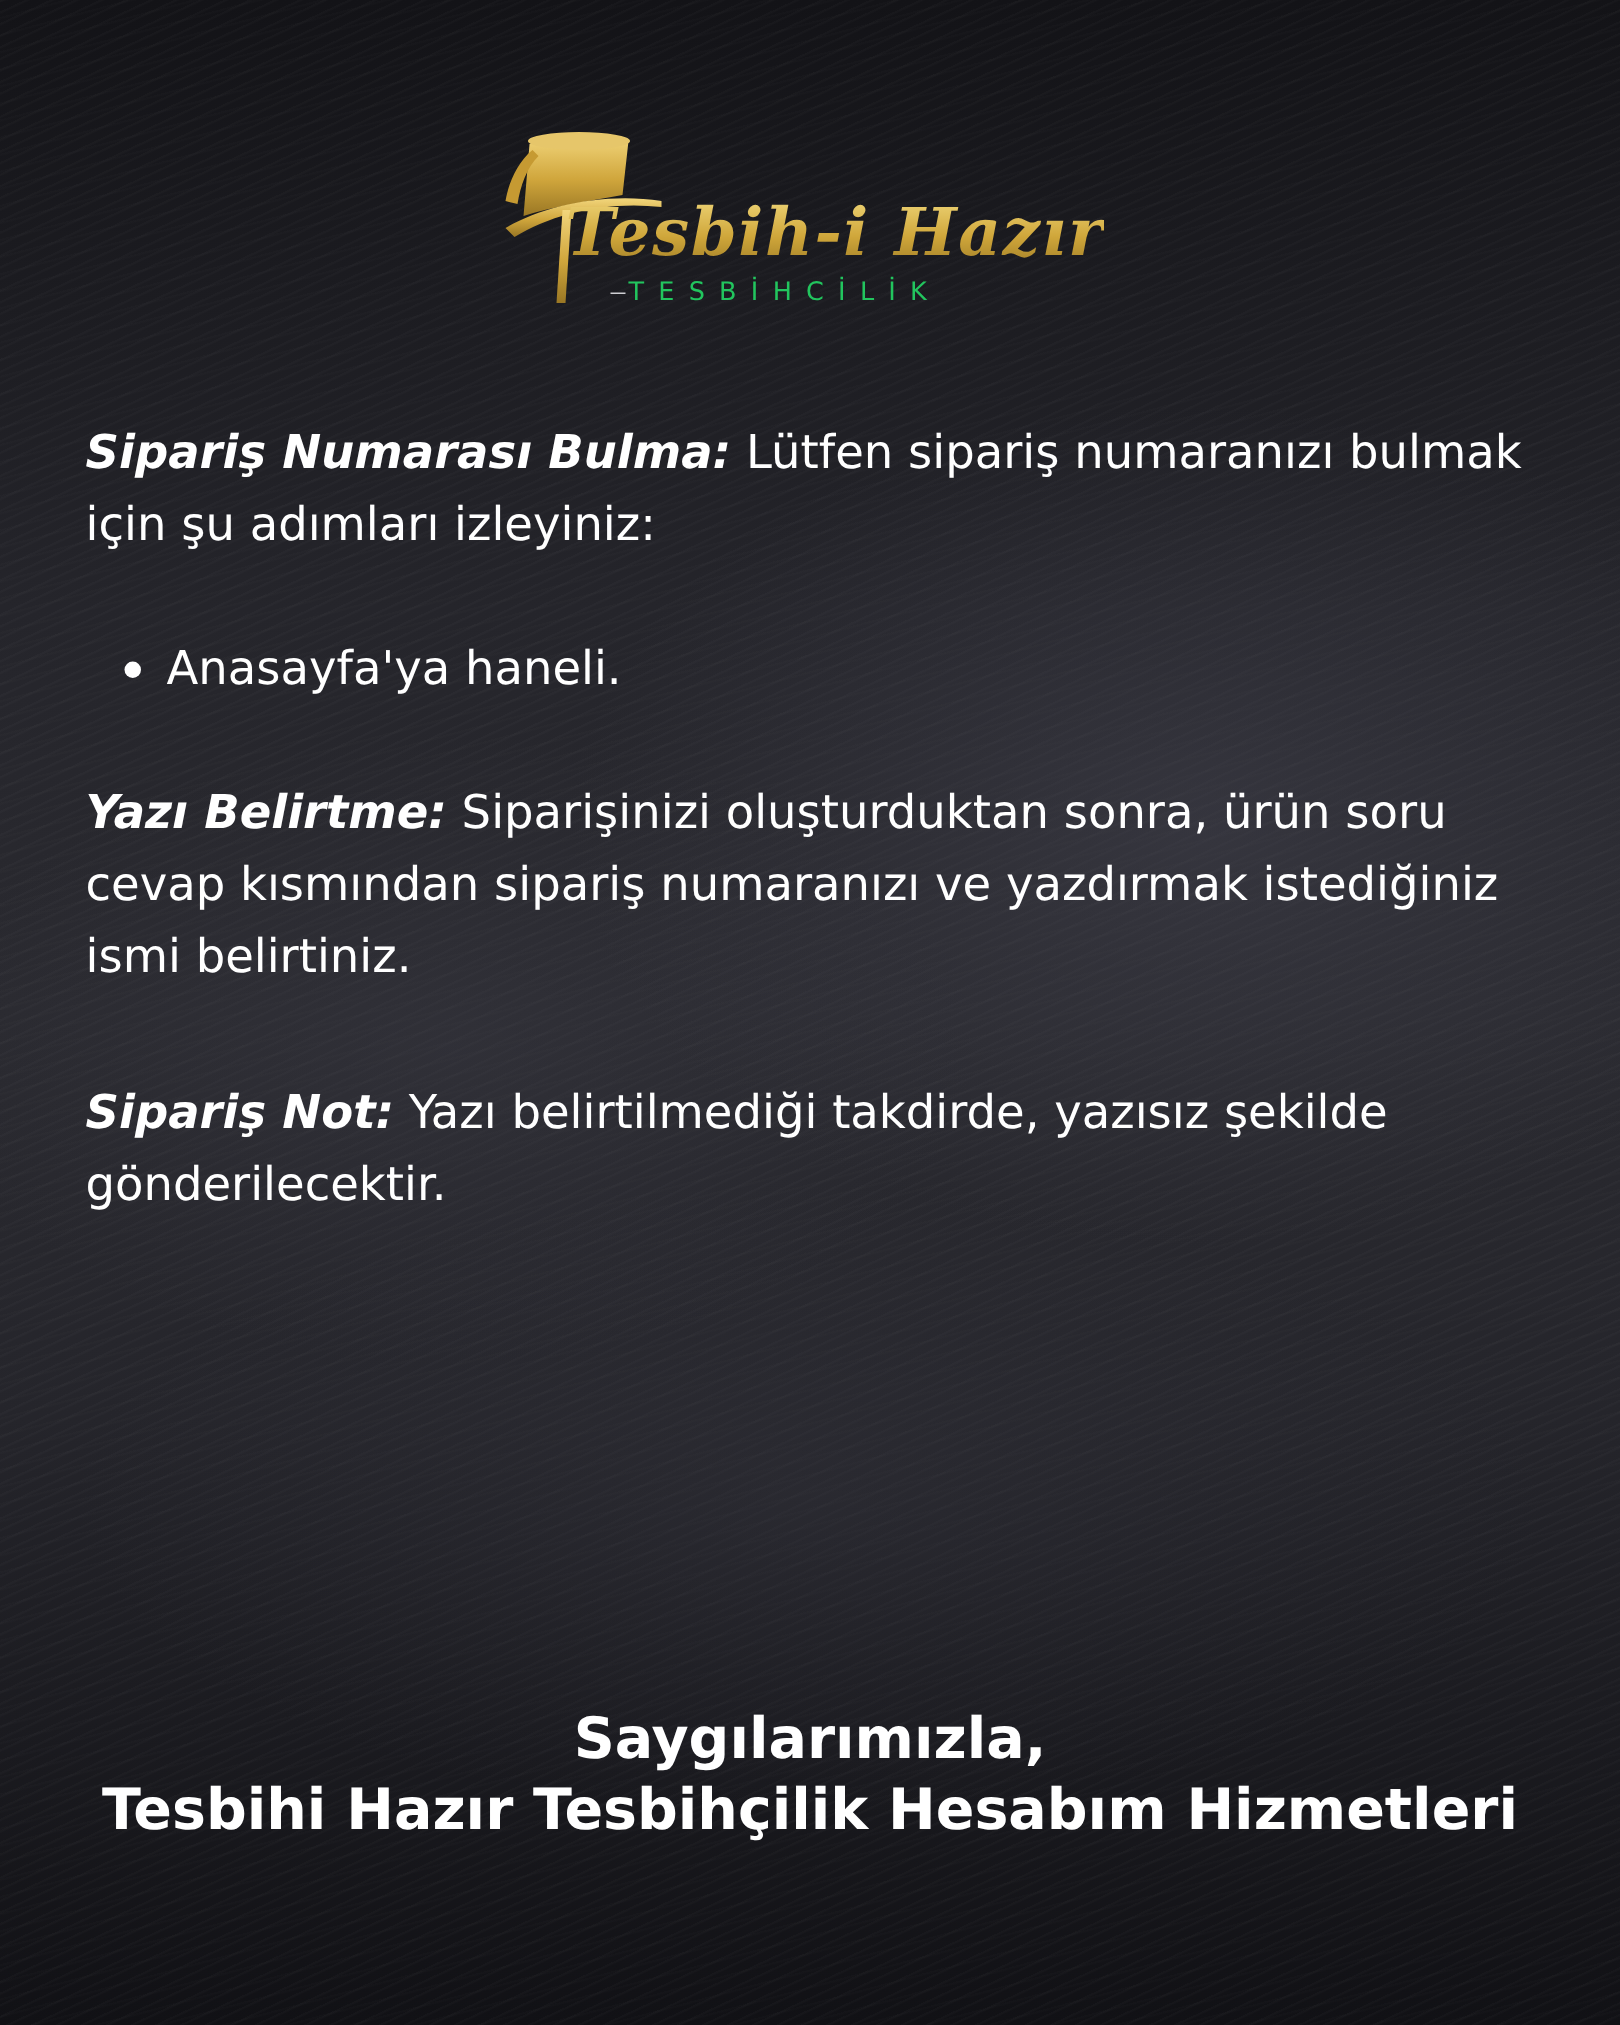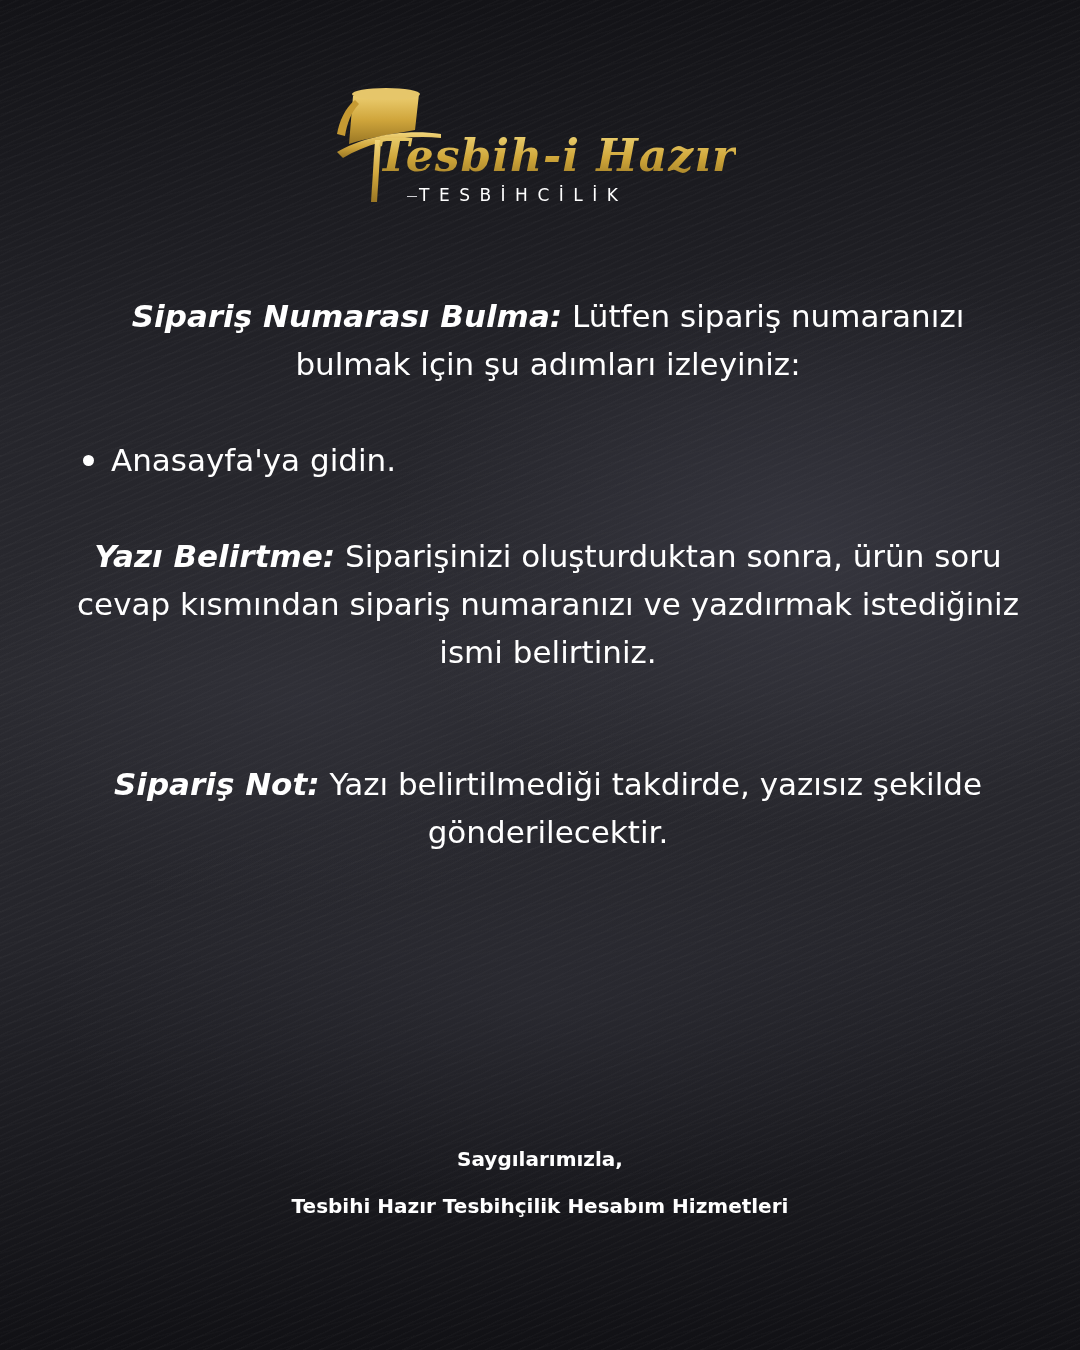--- a/index.html
+++ b/index.html
@@ -52,21 +52,21 @@
       -webkit-text-fill-color: transparent;
       white-space: nowrap;
     }
     .logo-sub {
       position: absolute;
       left: 76px;
       top: 103px;
       font-family: "DejaVu Sans", sans-serif;
       font-size: 17px;
       letter-spacing: 9.5px;
-      color: #ffffff;
+      color: #22c55e;
       white-space: nowrap;
     }
     .logo-sub::before {
       content: "";
       display: inline-block;
       width: 10px;
       height: 1px;
       background: #cfcfd4;
       vertical-align: middle;
       margin-right: 2px;
@@ -77,22 +77,21 @@
       position: absolute;
       left: 53px;
       top: 274px;
       width: 990px;
       font-family: "DejaVu Sans", sans-serif;
       font-size: 31px;
       line-height: 48px;
       color: #ffffff;
     }
     .para {
-      margin: 18px;
-      text-align: center;
+      margin: 4px;
     }
     .para-label {
       font-weight: bold;
       font-style: italic;
     }
     .steps {
       list-style: none;
       margin: 48px 0 48px 0;
       padding: 0 0 0 58px;
     }
@@ -116,21 +115,21 @@
 
     
     .signature {
       position: absolute;
       left: 0;
       top: 1136px;
       width: 1080px;
       text-align: center;
       font-family: "DejaVu Sans", sans-serif;
       font-weight: bold;
-      font-size: 20px;
+      font-size: 38px;
       line-height: 47px;
       color: #ffffff;
     }
     .signature div {
       margin: 0;
     }
   </style>
 </head>
 <body>
 
@@ -157,21 +156,21 @@
   <div class="logo-script">Tesbih-i Hazır</div>
   <div class="logo-sub">TESBİHCİLİK</div>
 </div>
 
 <div class="content">
   <p class="para">
     <span class="para-label">Sipariş Numarası Bulma:</span><span> Lütfen sipariş numaranızı bulmak için şu adımları izleyiniz:</span>
   </p>
 
   <ul class="steps">
-    <li>Anasayfa'ya gidin.</li>
+    <li>Anasayfa'ya haneli.</li>
   </ul>
 
   <p class="para">
     <span class="para-label">Yazı Belirtme:</span><span> Siparişinizi oluşturduktan sonra, ürün soru cevap kısmından sipariş numaranızı ve yazdırmak istediğiniz ismi belirtiniz.</span>
   </p>
 
   <div class="gap"></div>
 
   <p class="para">
     <span class="para-label">Sipariş Not:</span><span> Yazı belirtilmediği takdirde, yazısız şekilde gönderilecektir.</span>

